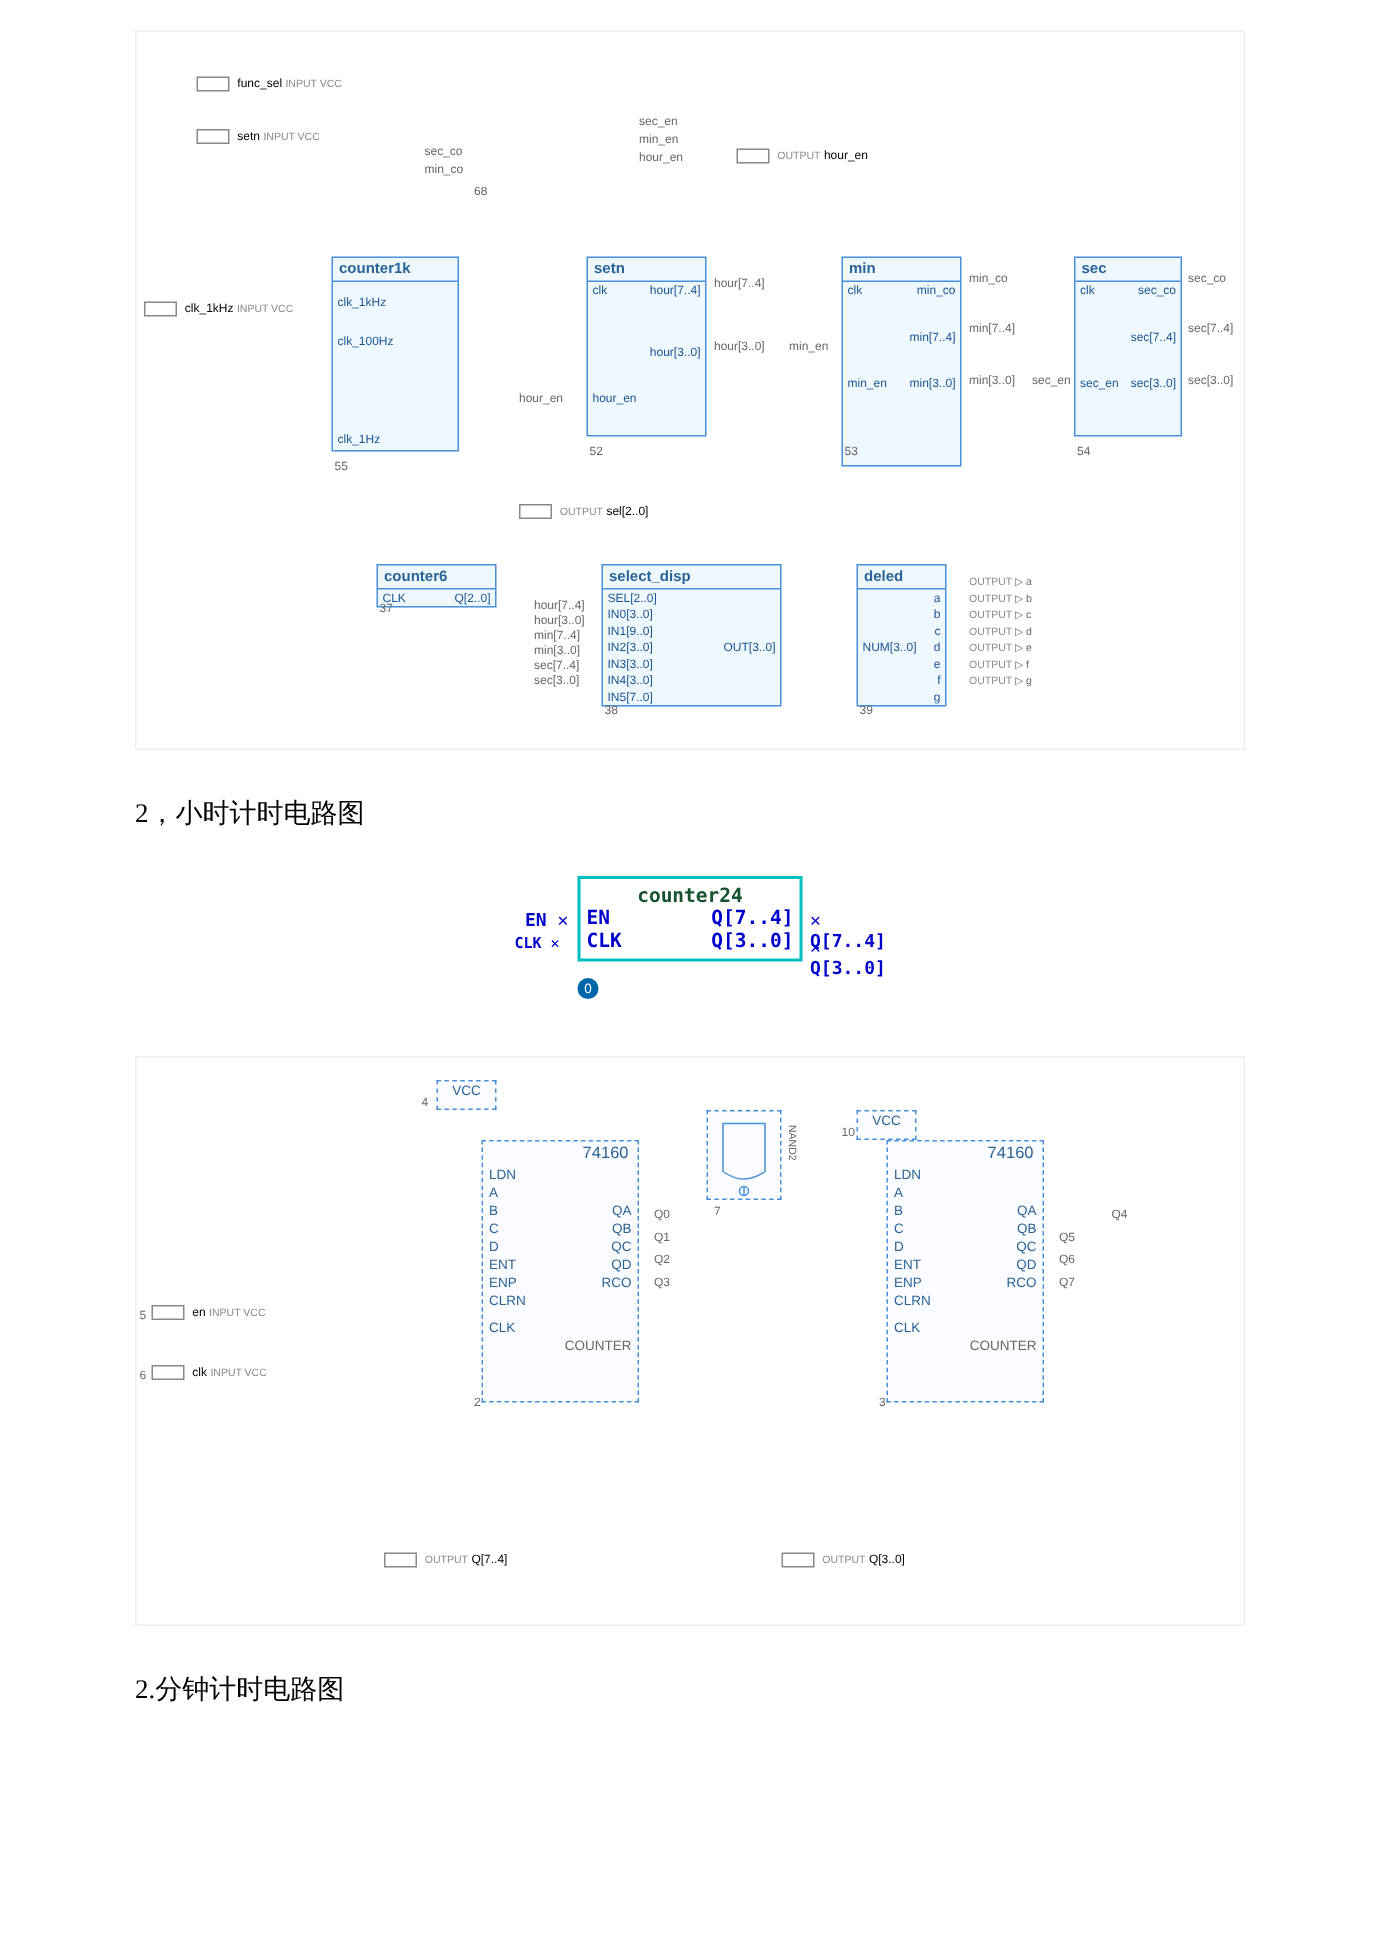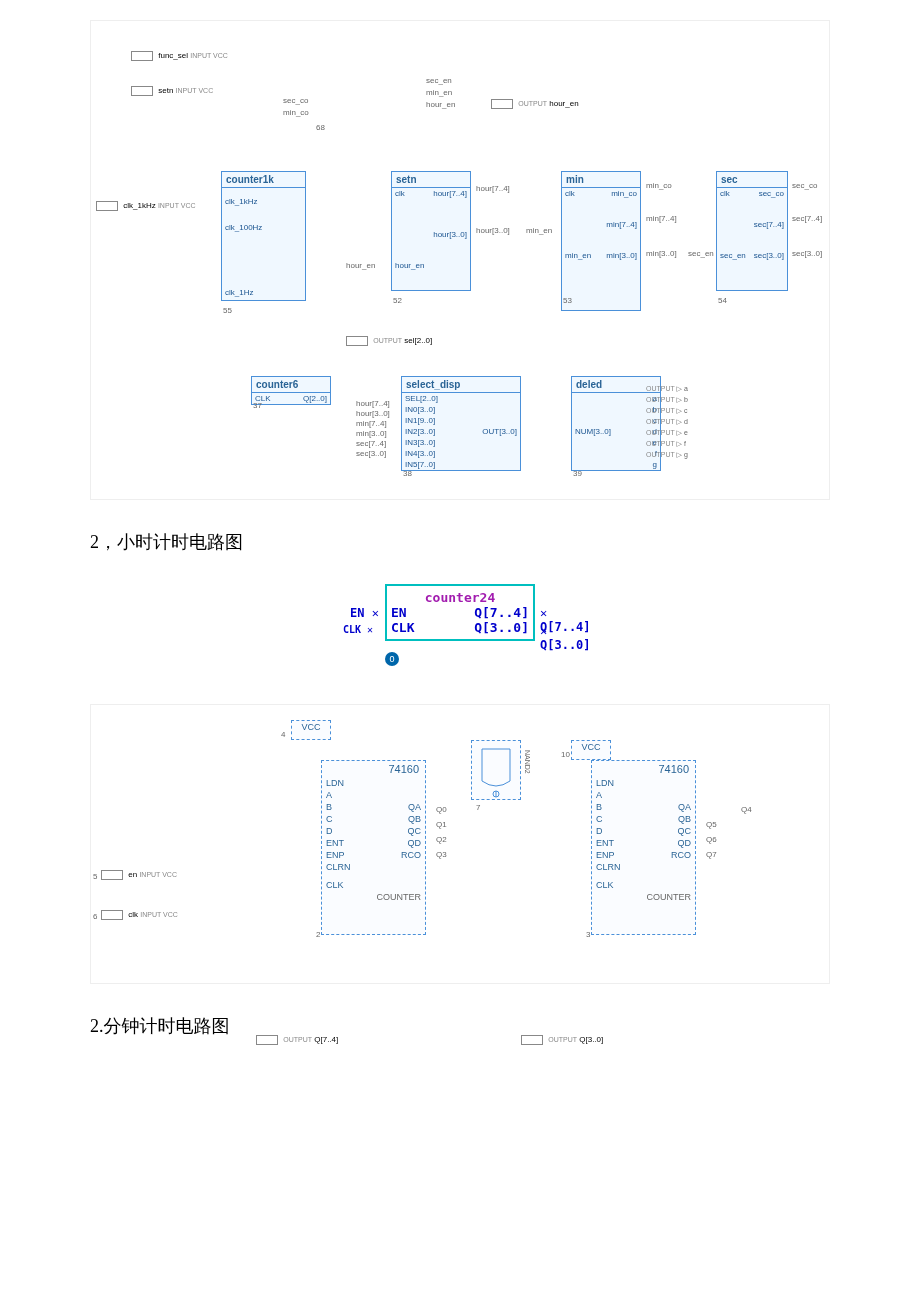--- a/index.html
+++ b/index.html
@@ -1,39 +1,39 @@
 <!DOCTYPE html>
 <html><head>
 <meta charset="utf-8">
 <style>
 *{margin:0;padding:0;box-sizing:border-box}
 body{background:#fff;font-family:Arial,sans-serif;width:920px;padding:20px 90px}
 .diagram{position:relative;background:#fff;border:1px solid #eee;margin-bottom:30px}
 .d1{height:480px}
 .d2{height:100px;margin:0 auto 30px;width:260px;border:none}
-.d3{height:280px}
+.d3{height:380px}
 .block{position:absolute;background:#f0f8ff;border:1px solid #4a90d9}
 .block-title{color:#2a6496;font-size:10px;font-weight:bold;padding:2px 4px;border-bottom:1px solid #4a90d9}
 .port{font-size:8px;color:#1a5490;padding:1px 3px;white-space:nowrap}
 .port.right{text-align:right}
 .wire-label{position:absolute;font-size:8px;color:#666}
 .heading{font-size:18px;font-family:SimSun,serif;margin:20px 0}
 .pin-in{position:absolute;font-size:8px}
 .pin-in::before{content:"";display:inline-block;width:20px;height:8px;border:1px solid #888;margin-right:3px;vertical-align:middle}
 .pin-out{position:absolute;font-size:8px}
 .pin-out::before{content:"";display:inline-block;width:20px;height:8px;border:1px solid #888;margin-right:3px;vertical-align:middle}
 .tiny{font-size:7px;color:#888}
 .chip{position:absolute;border:1px dashed #4a90d9;background:#fafcff}
 .chip-name{color:#2a6496;font-size:11px;padding:2px 6px}
 .chip-pin{font-size:9px;color:#2a6496;padding:1px 4px}
 .row{display:flex;justify-content:space-between}
 .block2{border:2px solid #00bfbf;background:#fff;padding:4px}
 .mono{font-family:Consolas,monospace;font-weight:bold;font-size:13px}
 .blue{color:#0000cc}
-.green{color:#a21caf}
+.green{color:#14532d}
 </style>
 </head>
 <body>
 
 <div class="diagram d1">
 
   <div class="pin-in" style="left:40px;top:30px">
     <span>func_sel</span> <span class="tiny">INPUT VCC</span>
   </div>
   <div class="pin-in" style="left:40px;top:65px">
@@ -159,21 +159,21 @@
       </div>
   </div>
   <div class="wire-label" style="left:312px;top:448px">38</div>
   <div class="wire-label" style="left:265px;top:378px">hour[7..4]</div>
   <div class="wire-label" style="left:265px;top:388px">hour[3..0]</div>
   <div class="wire-label" style="left:265px;top:398px">min[7..4]</div>
   <div class="wire-label" style="left:265px;top:408px">min[3..0]</div>
   <div class="wire-label" style="left:265px;top:418px">sec[7..4]</div>
   <div class="wire-label" style="left:265px;top:428px">sec[3..0]</div>
 
-  <div class="block" style="left:480px;top:355px;width:90px">
+  <div class="block" style="left:480px;top:355px;width:60px">
     <div class="block-title">deled</div>
     <div class="row">
         <span class="port"></span>
         <span class="port right">a</span>
       </div>
     <div class="row">
         <span class="port"></span>
         <span class="port right">b</span>
       </div>
     <div class="row">

